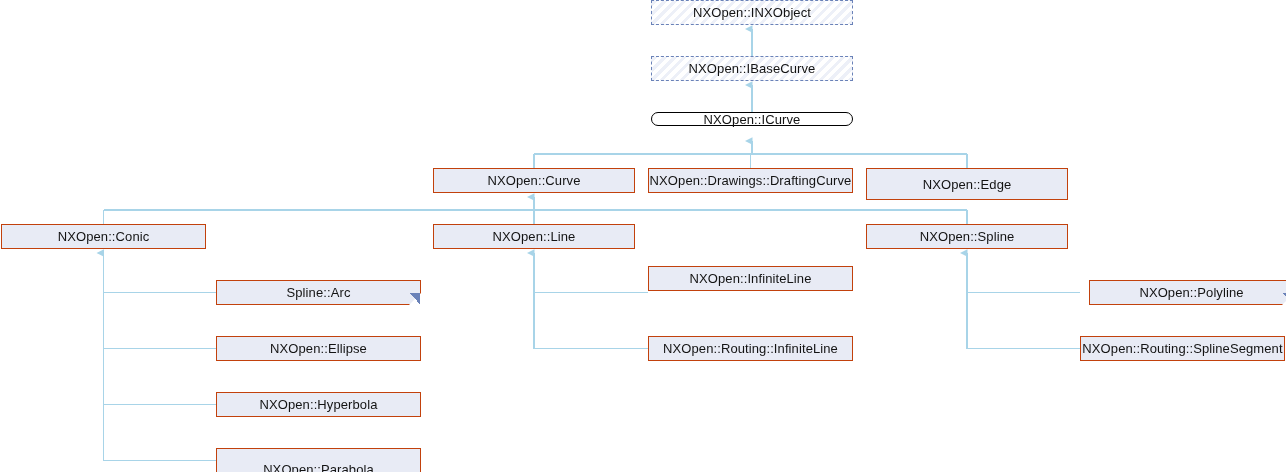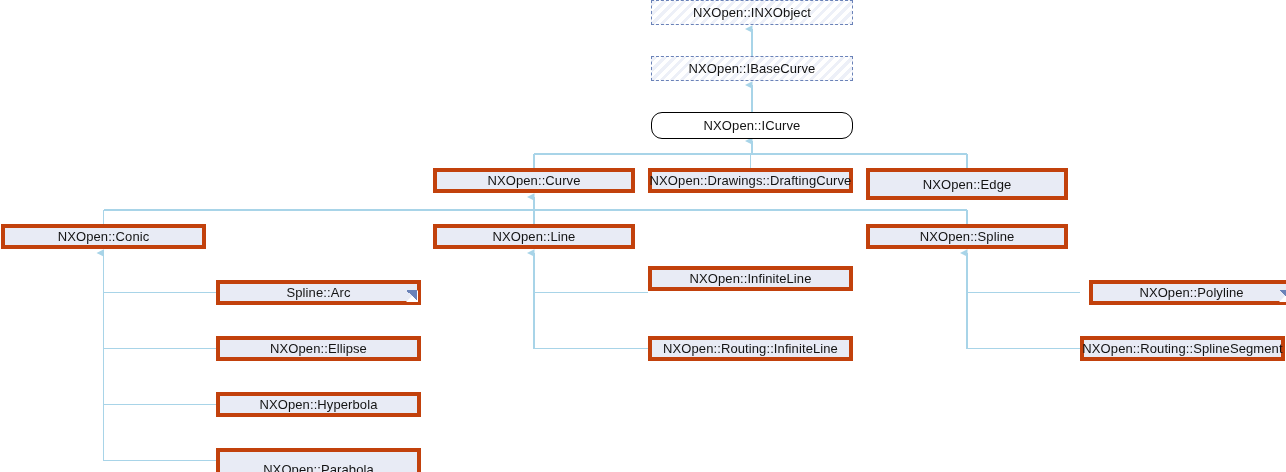--- a/index.html
+++ b/index.html
@@ -10,21 +10,21 @@
     overflow:hidden;
     font-family:"Liberation Sans","DejaVu Sans",sans-serif;
   }
   #edge-layer{position:absolute;left:0;top:0;width:1286px;height:472px;}
 
   .node{
     position:absolute;
     box-sizing:border-box;
     display:flex;align-items:center;justify-content:center;
     background:#e8ebf5;
-    border:4px solid #c2410c;
+    border:1px solid #c2410c;
     color:#131313;
     font-size:13px;
     line-height:1;
     white-space:nowrap;
     letter-spacing:0.1px;
   }
   .node.abstract{
     border:1px dashed #6a82b8;
     background-color:#edf0f8;
     background-image:repeating-linear-gradient(
@@ -96,21 +96,21 @@
         <line x1="967" y1="348.5" x2="1080" y2="348.5"></line>
       </g>
   </svg>
   <div id="nodes">
       <div class="node abstract" style="left: 651px; top: 0px; width: 202px; height: 25px;">
         <span class="node-label">NXOpen::INXObject</span>
       </div>
       <div class="node abstract" style="left: 651px; top: 56px; width: 202px; height: 25px;">
         <span class="node-label">NXOpen::IBaseCurve</span>
       </div>
-      <div class="node focus" style="left: 651px; top: 112px; width: 202px; height: 27px; border-radius: 11px;">
+      <div class="node focus" style="left: 651px; top: 112px; width: 202px; height: 14px; border-radius: 11px;">
         <span class="node-label">NXOpen::ICurve</span>
       </div>
       <div class="node" style="left: 433px; top: 168px; width: 202px; height: 25px;">
         <span class="node-label">NXOpen::Curve</span>
       </div>
       <div class="node" style="left: 648px; top: 168px; width: 205px; height: 25px;">
         <span class="node-label">NXOpen::Drawings::DraftingCurve</span>
       </div>
       <div class="node" style="left: 866px; top: 168px; width: 202px; height: 32px;">
         <span class="node-label">NXOpen::Edge</span>

